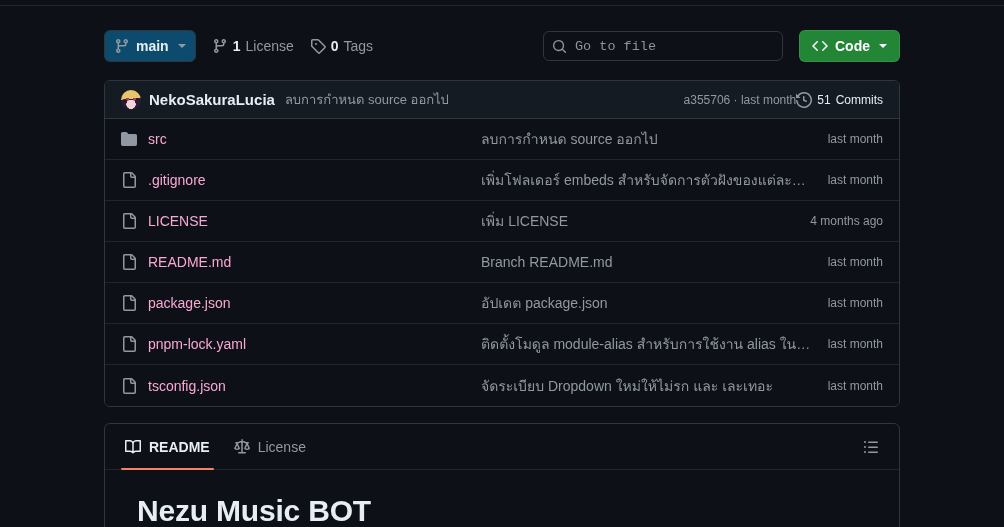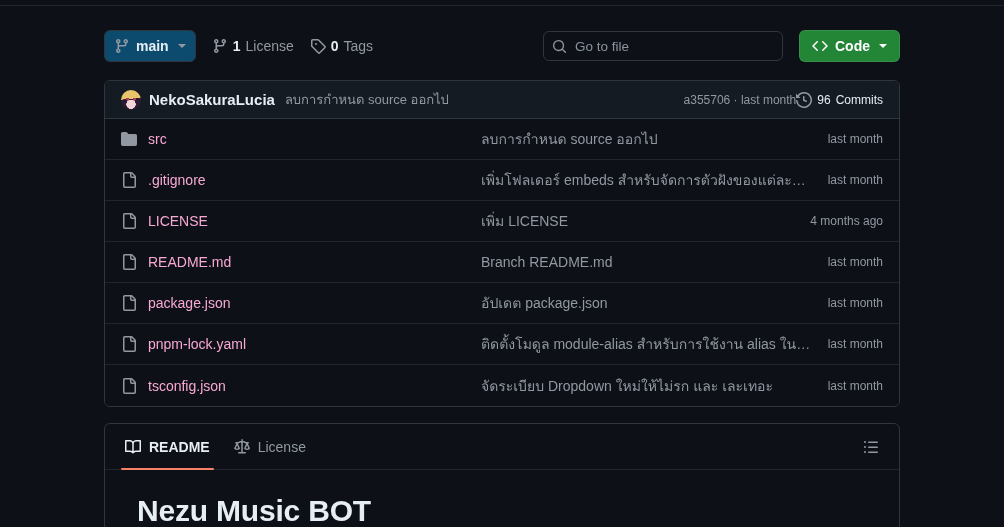--- a/index.html
+++ b/index.html
@@ -48,21 +48,21 @@
   .search-box {
     position: relative;
     width: 240px; height: 30px;
     border: 1px solid #30363d; border-radius: 6px;
     background: #0d1117;
     display: flex; align-items: center; padding: 0 8px; gap: 8px;
   }
   .search-box input {
     background: transparent; border: none; outline: none;
     color: #4d7c0f; font-size: 13.5px; width: 100%;
-    font-family: Liberation Sans, sans-serif;
+    font-family: Liberation Mono, monospace;
   }
   .search-box input::placeholder { color: #8b949e; }
 
   .code-btn {
     display: flex; align-items: center; gap: 7px;
     height: 32px; padding: 0 12px; margin-left: 16px;
     background: #238636; border: 1px solid rgba(240,246,252,0.1);
     border-radius: 6px; color: #ffffff;
     font-size: 14px; font-weight: 600; cursor: pointer;
   }
@@ -239,21 +239,21 @@
           <span>a355706</span>
           <span>·</span>
           <span>last month</span>
         </span>
         <span class="commits-count">
           <span>
             <svg width="16" height="16" viewBox="0 0 16 16" fill="#9198a1">
                 <path d="m.427 1.927 1.215 1.215a8.002 8.002 0 1 1-1.6 5.685.75.75 0 1 1 1.493-.154 6.5 6.5 0 1 0 1.18-4.458l1.358 1.358A.25.25 0 0 1 3.896 6H.25A.25.25 0 0 1 0 5.75V2.104a.25.25 0 0 1 .427-.177ZM7.75 4a.75.75 0 0 1 .75.75v2.992l2.028.812a.75.75 0 0 1-.557 1.392l-2.5-1A.751.751 0 0 1 7 8.25v-3.5A.75.75 0 0 1 7.75 4Z"></path>
               </svg>
           </span>
-          <b>96</b>
+          <b>51</b>
           <span>Commits</span>
         </span>
       </div>
     </div>
 
     <div id="file-rows">
         <div class="frow">
           <div class="fname">
             <span>
               <svg width="16" height="16" viewBox="0 0 16 16" fill="#9198a1">

